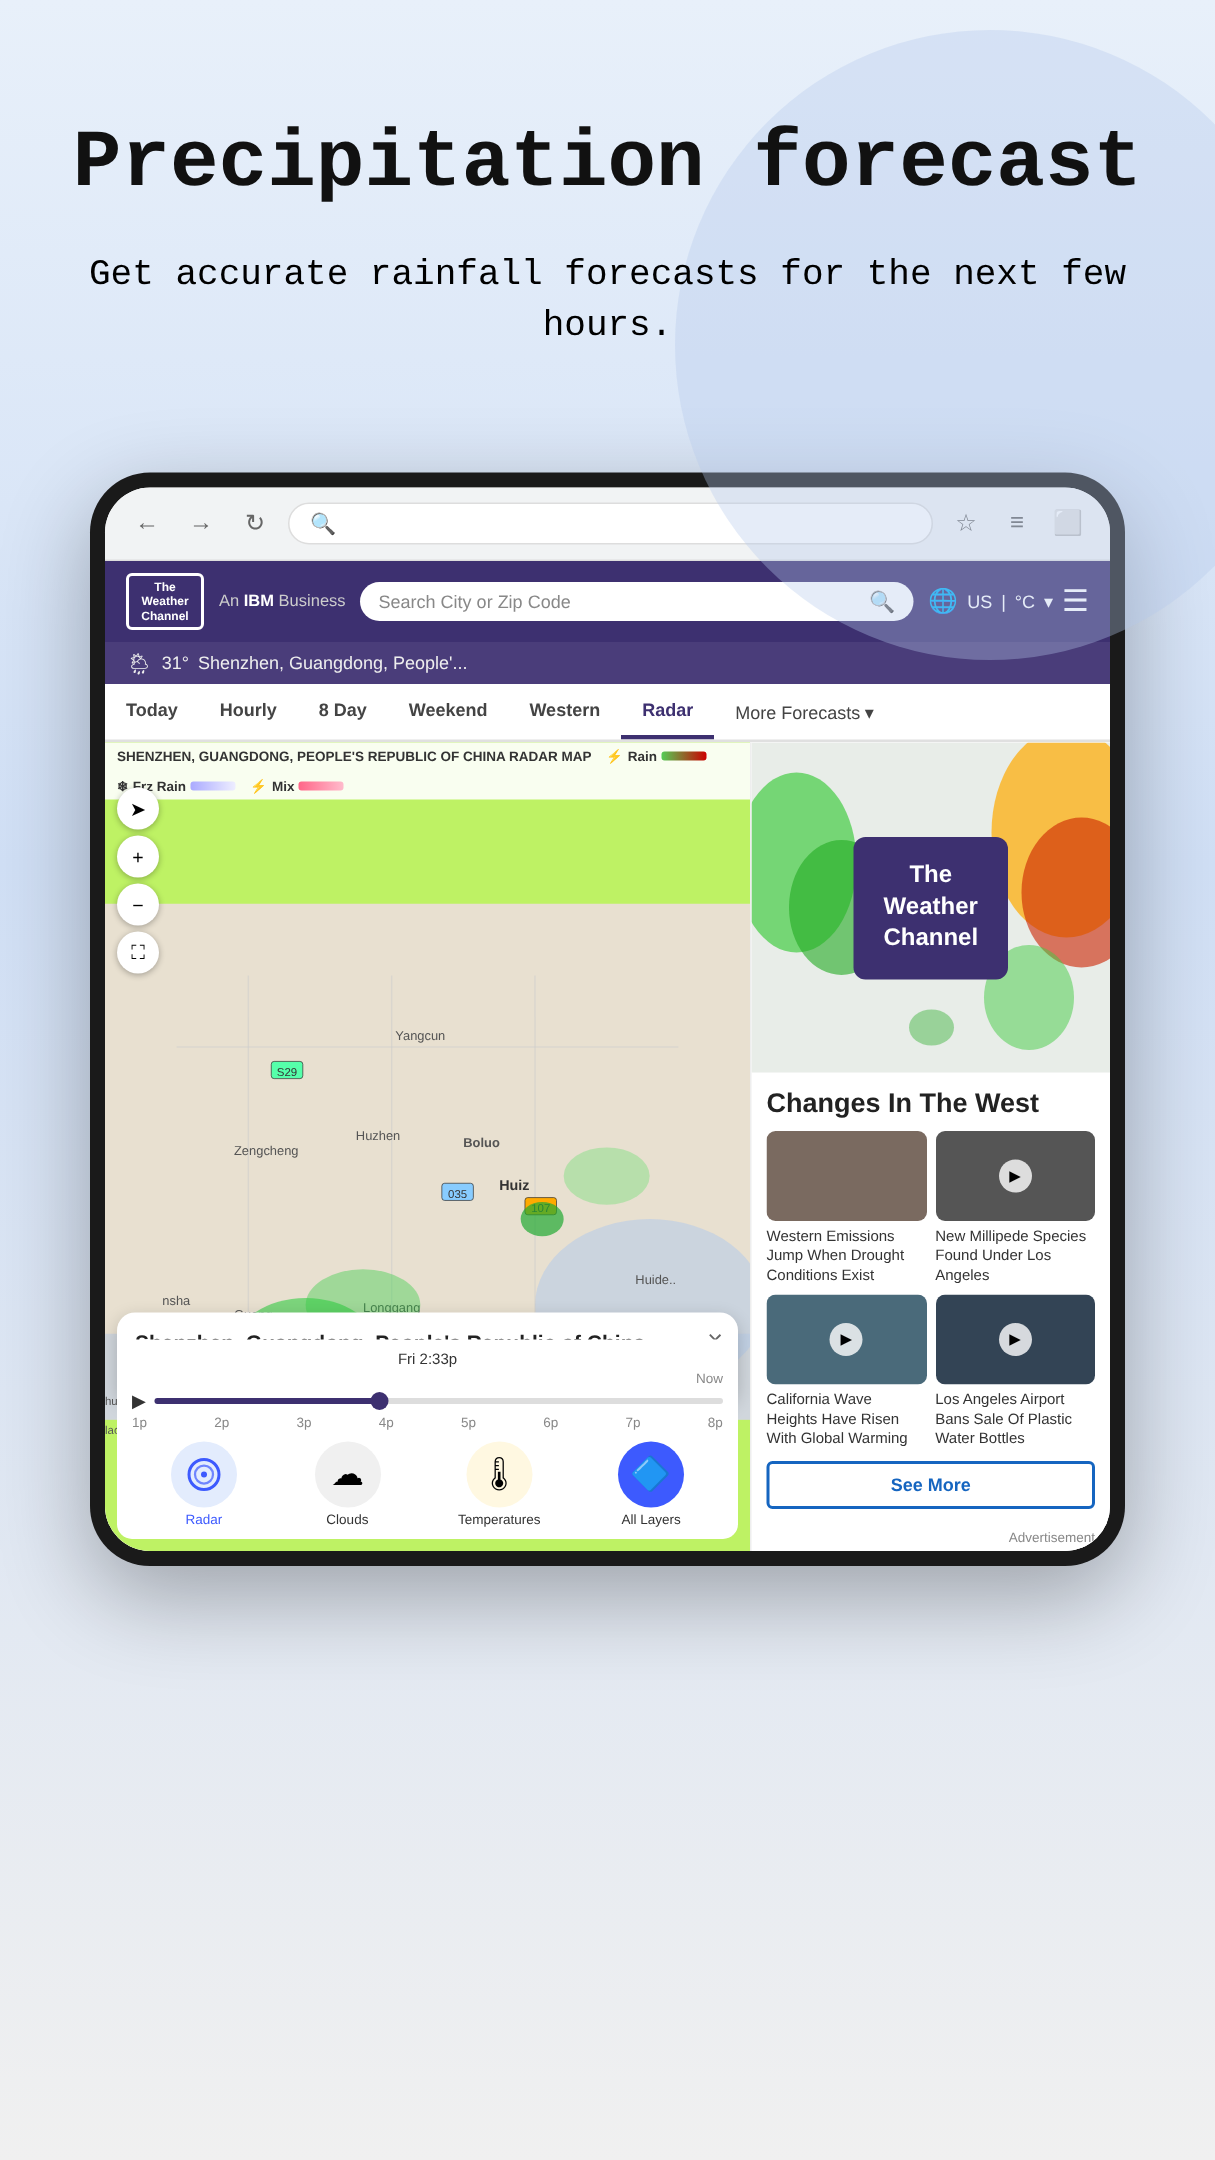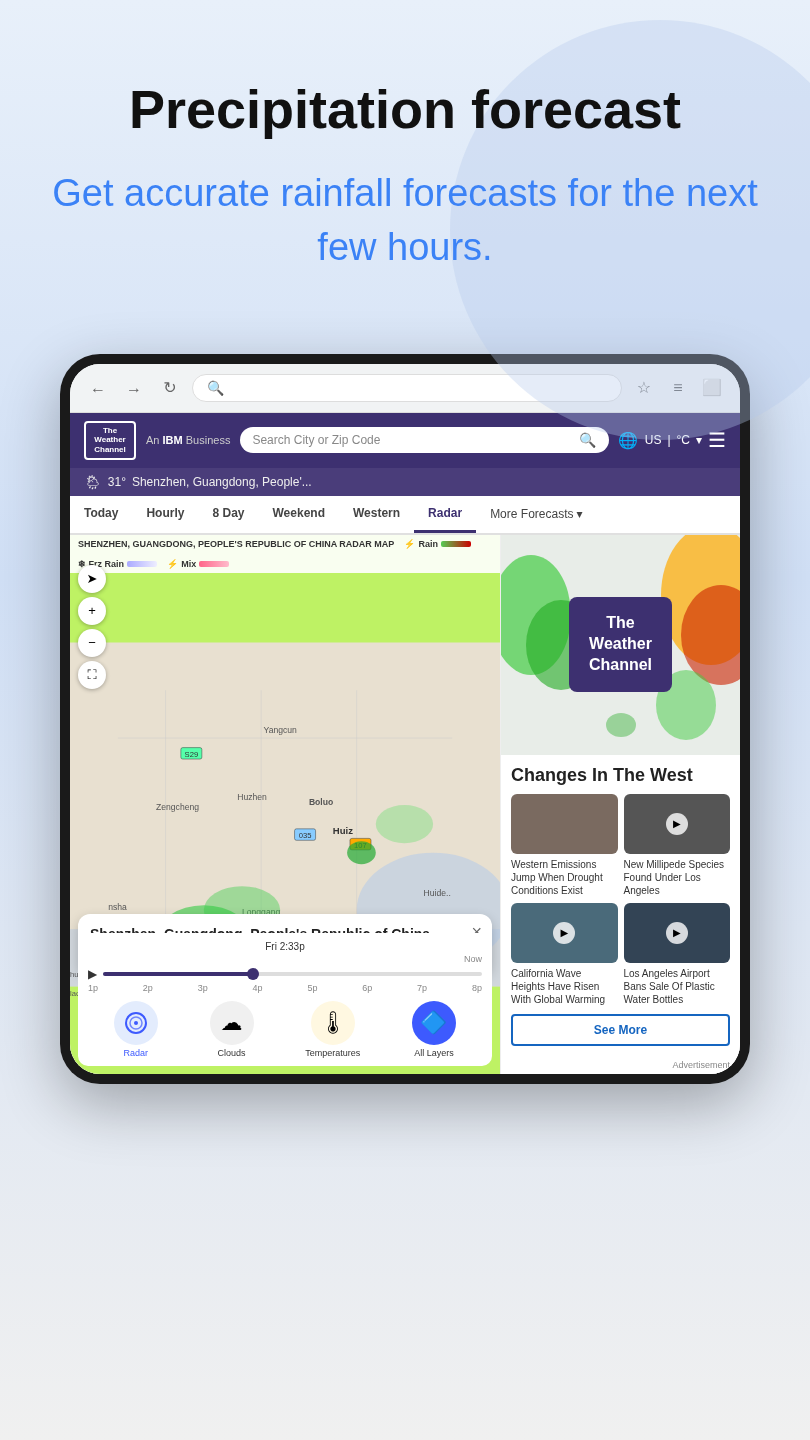--- a/index.html
+++ b/index.html
@@ -9,20 +9,21 @@
       background: linear-gradient(180deg, #e8f0fa 0%, #d0dff5 40%, #f0f0f0 100%);
       font-family: -apple-system, BlinkMacSystemFont, 'Segoe UI', Arial, sans-serif;
       overflow-x: hidden;
     }
 
     
     .hero {
       padding: 80px 40px 60px 40px;
       text-align: center;
       position: relative;
+      font-family: Liberation Mono, monospace;
     }
     .hero-bg-circle {
       position: absolute;
       right: -60px;
       top: 20px;
       width: 420px;
       height: 420px;
       background: rgba(180, 200, 235, 0.35);
       border-radius: 50%;
       z-index: 0;
@@ -30,22 +31,22 @@
     .hero h1 {
       font-size: 54px;
       font-weight: 900;
       color: #111;
       line-height: 1.1;
       position: relative;
       z-index: 1;
       margin-bottom: 28px;
     }
     .hero p {
-      font-size: 38px;
-      color: #3b82f6;
+      font-size: 24px;
+      color: #000000;
       line-height: 1.4;
       position: relative;
       z-index: 1;
     }
 
     
     .phone-wrapper {
       display: flex;
       justify-content: center;
       padding: 0 30px;

